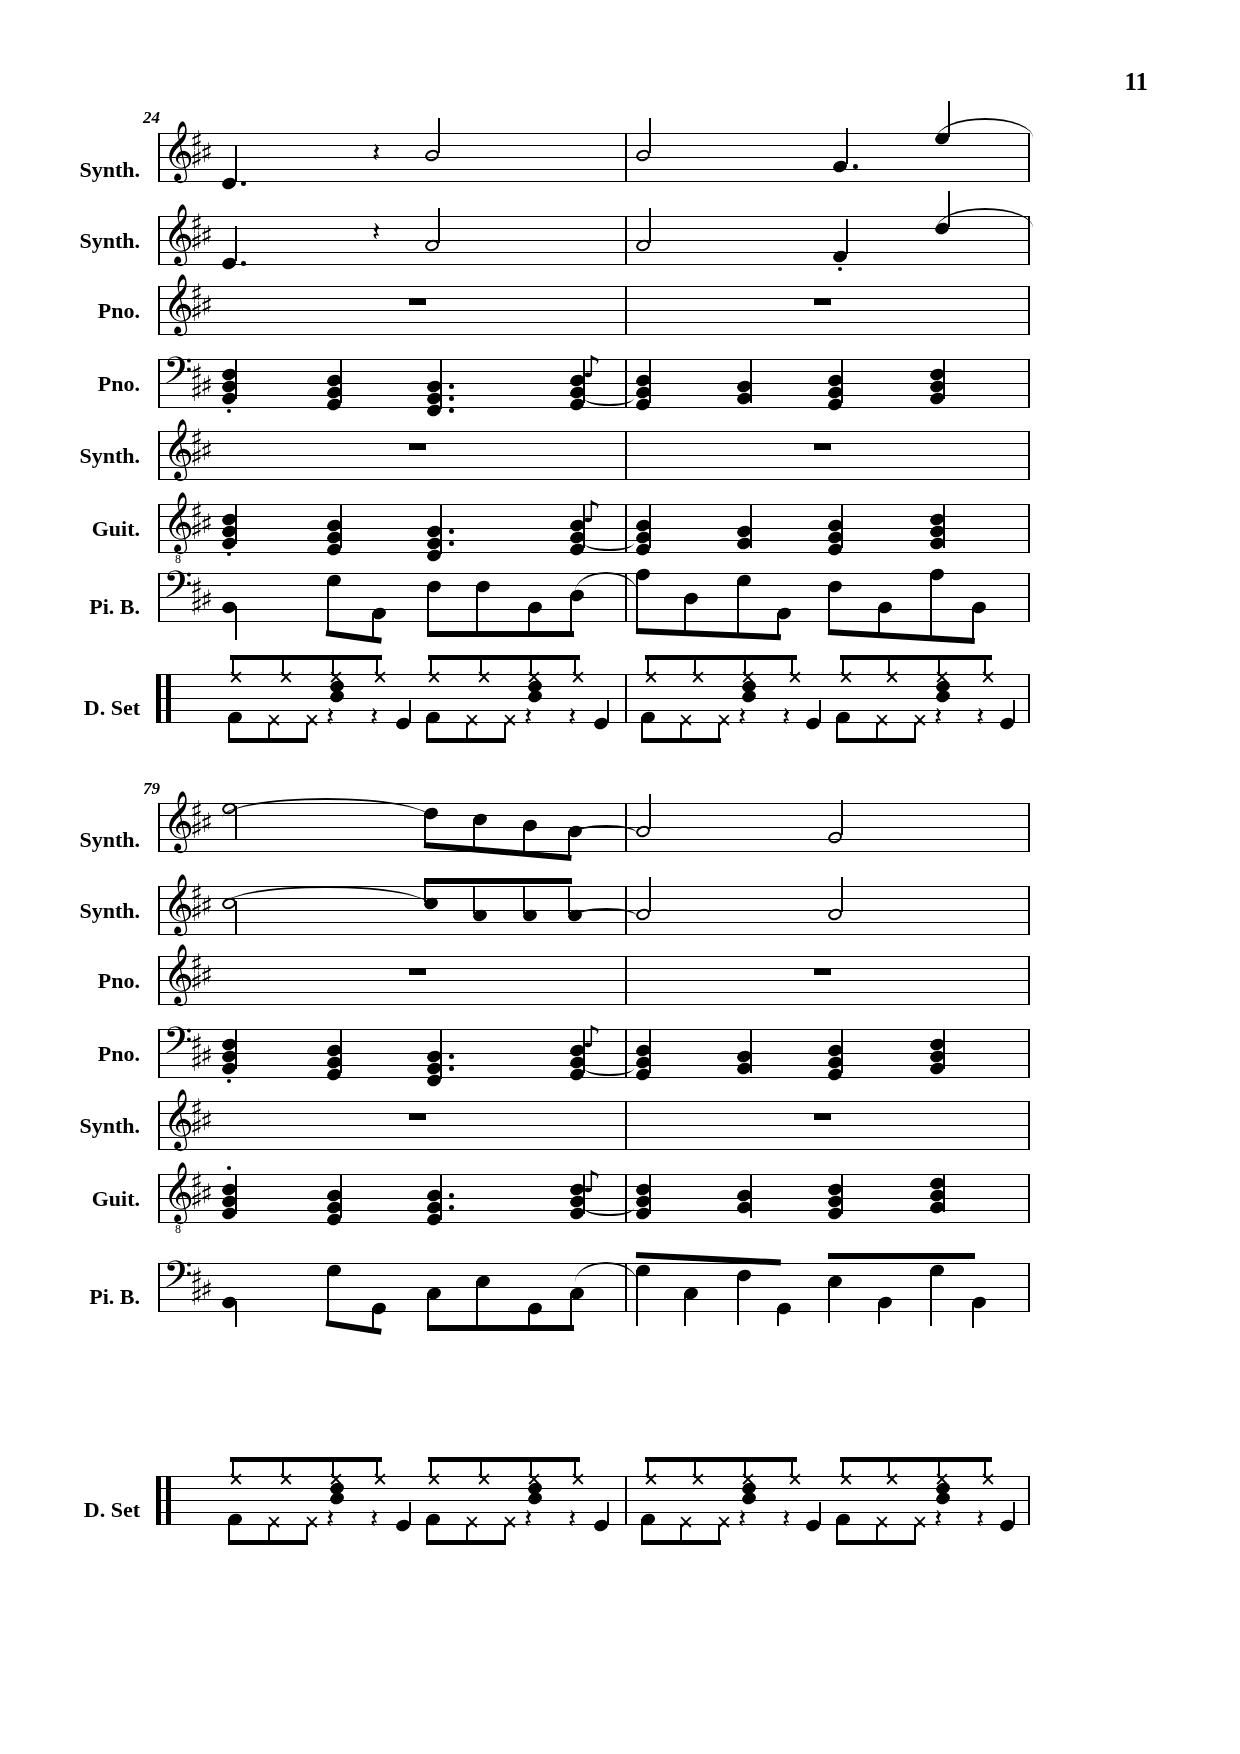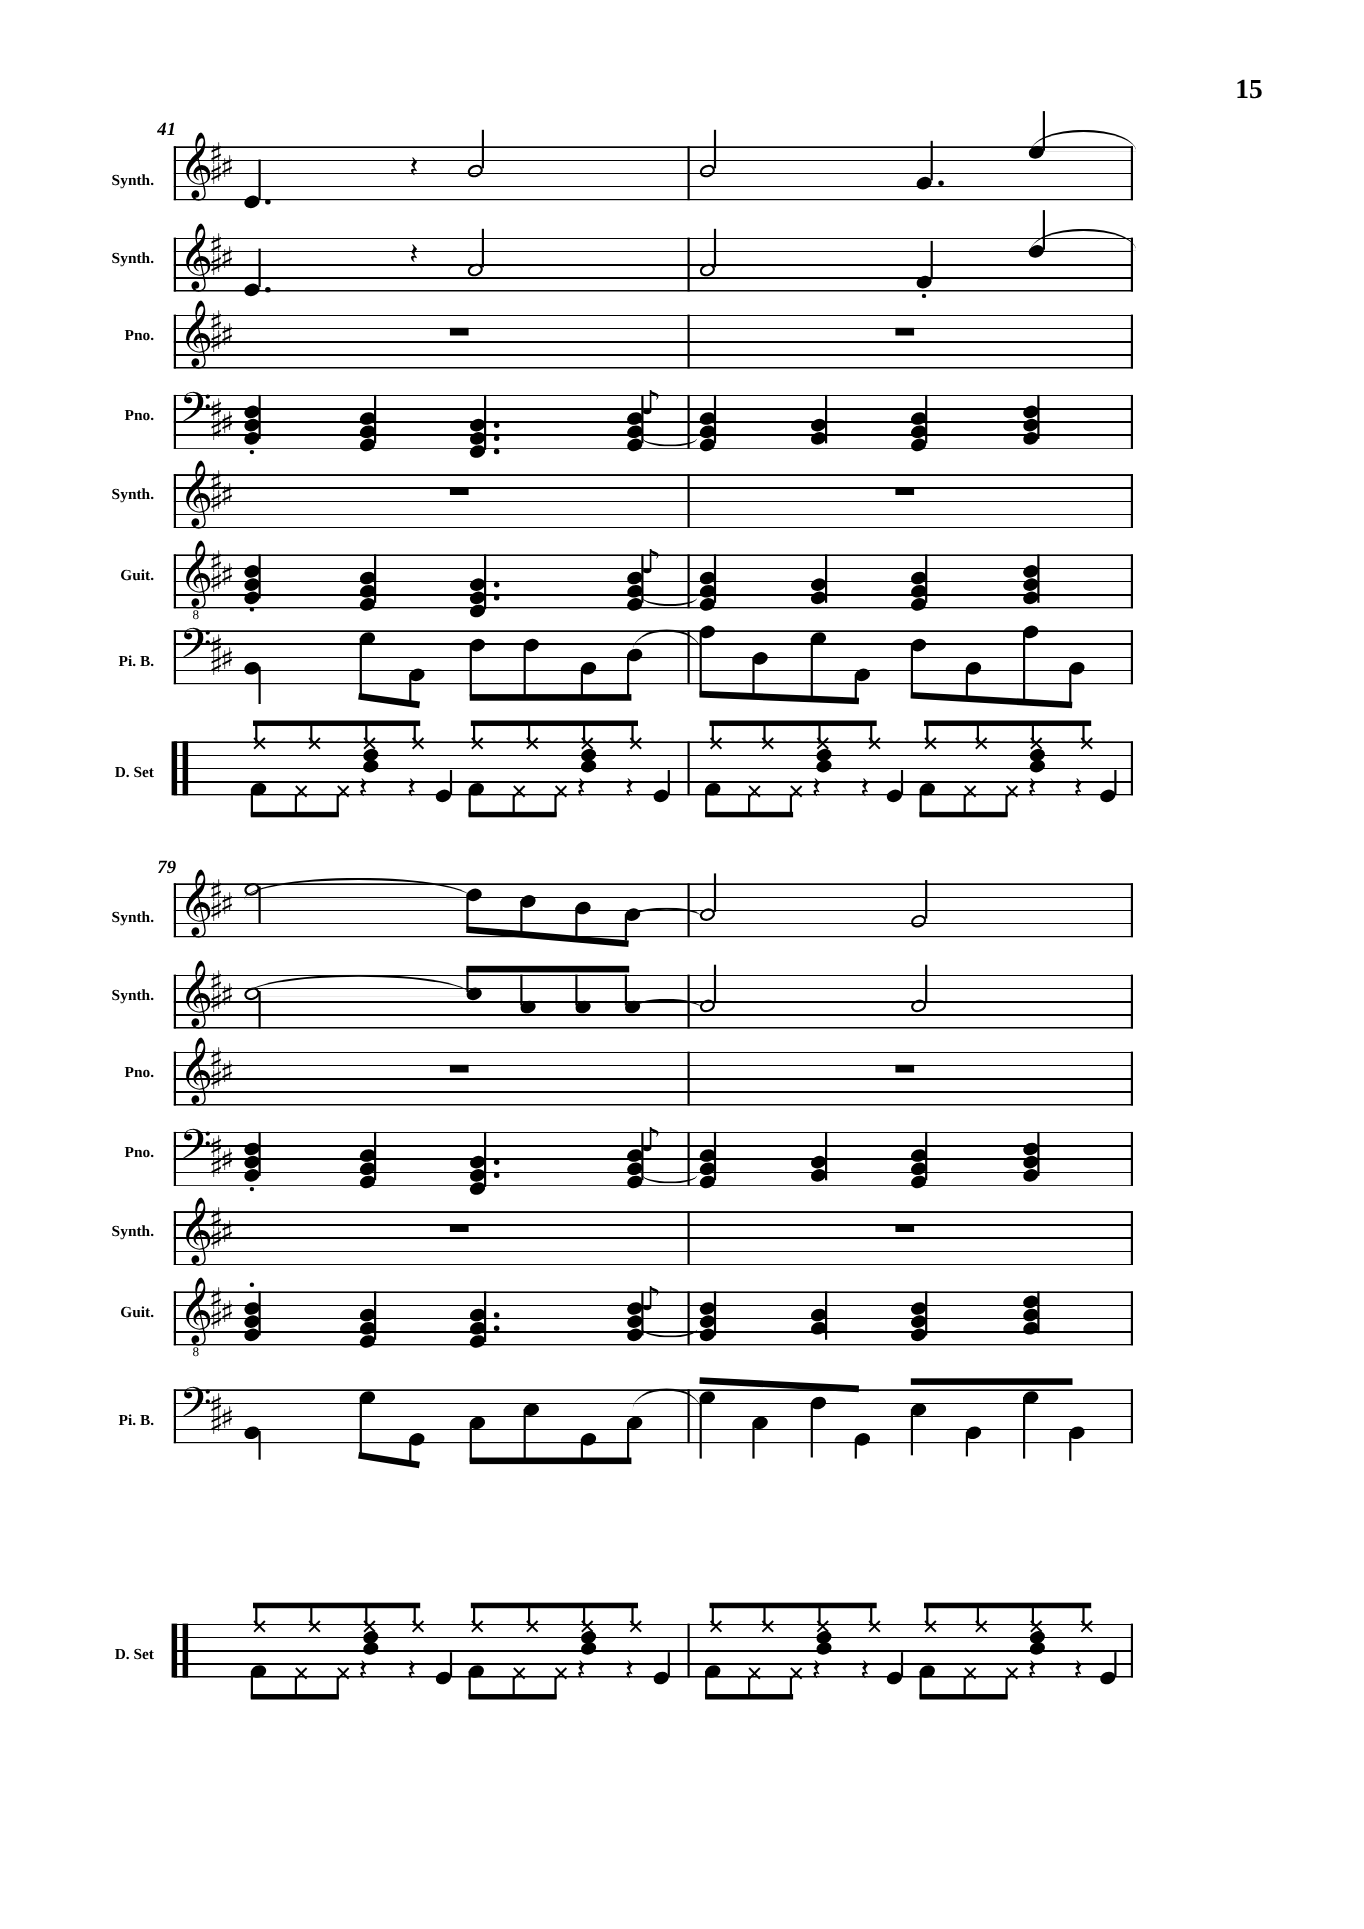--- a/index.html
+++ b/index.html
@@ -38,21 +38,21 @@
     font-family: "Liberation Serif", serif;
     font-style: italic;
     font-weight: bold;
     font-size: 17px;
     color: #000;
   }
   .inst-label {
     position: absolute;
     font-family: "Liberation Serif", serif;
     font-weight: bold;
-    font-size: 14px;
+    font-size: 22px;
     color: #000;
     text-align: right;
     width: 110px;
   }
   
   .staff {
     position: absolute;
     height: 49px;
     background-image: repeating-linear-gradient(
       to bottom,
@@ -177,25 +177,25 @@
     font-size: 19px;
     line-height: 1;
     color: #000;
   }
 </style>
 </head>
 <body>
 
 <div class="page">
 
-  <div class="page-number">15</div>
+  <div class="page-number">11</div>
 
   <div class="system" style="top:0;">
 
-    <div class="measure-number" style="left:143px; top:108px;">41</div>
+    <div class="measure-number" style="left:143px; top:108px;">24</div>
 
     <div>
       <div class="inst-label" style="left:30px; top:157px;">Synth.</div>
       <div class="staff" style="left:158px; top:133px; width:872px;"></div>
       <div class="barline" style="left:158px; top:133px; height:49px;"></div>
       <div class="barline" style="left:625px; top:133px; height:49px;"></div>
       <div class="barline" style="left:1028px; top:133px; height:49px;"></div>
       <div class="clef clef-g" style="left:163px; top:124px;">𝄞</div>
       <div class="sharp" style="left:190px; top:127px;">♯</div>
       <div class="sharp" style="left:200px; top:139px;">♯</div>

